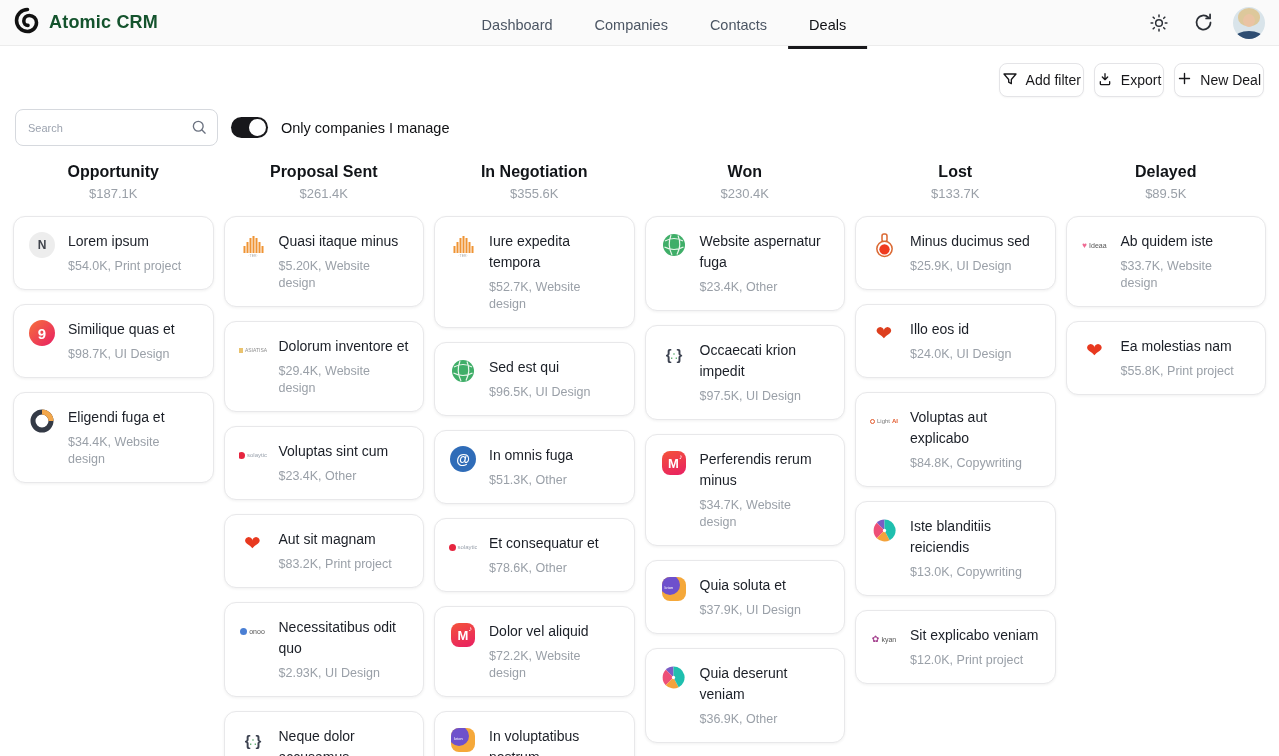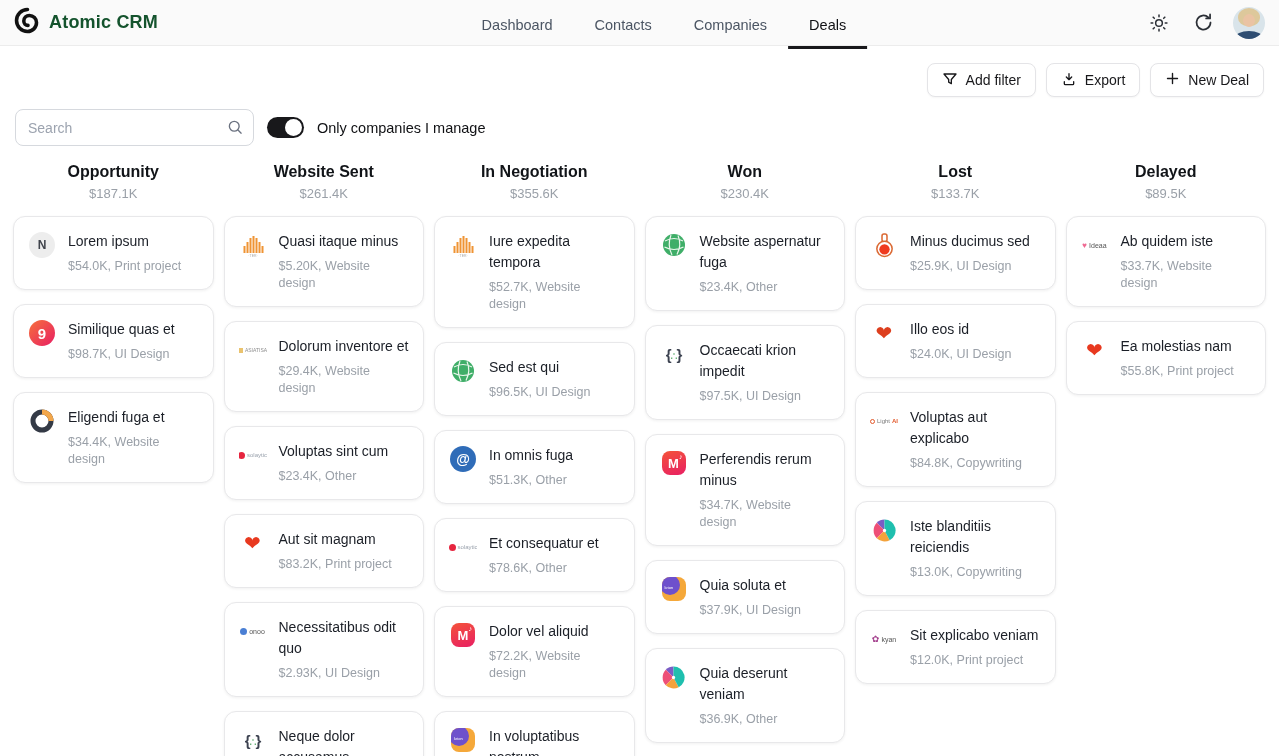--- a/index.html
+++ b/index.html
@@ -23,30 +23,30 @@
     overflow:hidden; cursor:pointer; }
   .avatar .hair { position:absolute; left:5px; top:1px; width:22px; height:18px;
     border-radius:50% 50% 45% 45%; background:#ddc89b; }
   .avatar .face { position:absolute; left:10px; top:7px; width:12px; height:13px;
     border-radius:50%; background:#eac3a3; }
   .avatar .body { position:absolute; left:2px; bottom:-6px; width:28px; height:14px;
     border-radius:50% 50% 0 0; background:#2e4d72; }
 
   
   .actions { display:flex; justify-content:flex-end; gap:10px; margin:17px 15px 0 0; }
-  .btn { display:flex; align-items:center; gap:8px; height:34px; padding:0 14px;
+  .btn { display:flex; align-items:center; gap:8px; height:34px; padding:0 2px;
     background:#fff; border:1px solid #e4e4e7; border-radius:8px; font-size:14px;
     color:#18181b; cursor:pointer; box-shadow:0 1px 2px rgba(0,0,0,.04); }
   .btn svg { flex:none; }
 
   
   .filter-row { display:flex; align-items:center; gap:13px; margin:12px 0 0 15px; }
   .search-wrap { position:relative; }
-  .search-wrap input { width:239px; height:37px; border:1px solid #d6d9de; border-radius:8px;
-    padding:0 34px 0 12px; font-size:14px; font-family:inherit; color:#16181d; outline:none; }
+  .search-wrap input { width:203px; height:37px; border:1px solid #d6d9de; border-radius:8px;
+    padding:0 34px 0 12px; font-size:11px; font-family:inherit; color:#16181d; outline:none; }
   .search-wrap input::placeholder { color:#9ca3af; }
   .search-wrap .mag { position:absolute; right:10px; top:9px; color:#6b7280; }
   .switch { width:37px; height:21px; border-radius:999px; background:#18181b; position:relative;
     cursor:pointer; flex:none; }
   .switch .knob { position:absolute; top:2px; right:2px; width:17px; height:17px;
     border-radius:50%; background:#fff; }
   .switch-label { font-size:14.5px; color:#101114; }
 
   
   .board { display:grid; grid-template-columns:repeat(6,1fr); gap:10px; padding:0 13px; margin-top:10px; }
@@ -77,22 +77,22 @@
     <span>
       <svg width="27" height="27" viewBox="0 0 32 32" fill="none" stroke="#111" stroke-width="4.2" stroke-linecap="round">
         <path d="M16 3 C8.8 3 3 8.8 3 16 C3 23.2 8.8 29 16 29 C22 29 26.7 24.3 26.7 18.5 C26.7 13.7 22.9 10 18.3 10 C14.5 10 11.6 12.9 11.6 16.6 C11.6 19.6 13.8 21.8 16.6 21.8"></path>
       </svg>
     </span>
     <b>Atomic CRM</b>
   </div>
 
   <nav class="nav">
     <span class="nav-item">Dashboard</span>
+    <span class="nav-item">Companies</span>
     <span class="nav-item">Contacts</span>
-    <span class="nav-item">Companies</span>
     <span class="nav-item active">Deals</span>
   </nav>
 
   <div class="top-icons">
     <span class="icon-btn">
       <svg width="20" height="20" viewBox="0 0 24 24" fill="none" stroke="currentColor" stroke-width="1.8" stroke-linecap="round" stroke-dasharray="1.5 2.4">
         <circle cx="12" cy="12" r="4" stroke-dasharray="0"></circle>
         <path d="M12 2.5v2M12 19.5v2M2.5 12h2M19.5 12h2M5 5l1.4 1.4M17.6 17.6L19 19M19 5l-1.4 1.4M6.4 17.6L5 19" stroke-dasharray="0"></path>
       </svg>
     </span>
@@ -191,21 +191,21 @@
     <span class="ctext">
       <div class="title">Eligendi fuga et</div>
       <div class="details">$34.4K, Website design</div>
     </span>
   </div>
 </div>
   </div>
 
   <div class="col">
     <div class="col-header">
-      <div class="col-name">Website Sent</div>
+      <div class="col-name">Proposal Sent</div>
       <div class="col-total">$261.4K</div>
     </div>
     <div class="cards">
   <div class="card">
     <span class="logo">
             <svg width="24" height="26" viewBox="0 0 24 26">
               <g fill="#ef9434">
                 <rect x="2.5" y="14" width="2" height="7"></rect>
                 <rect x="5.5" y="10" width="2" height="11"></rect>
                 <rect x="8.5" y="6" width="2" height="15"></rect>

